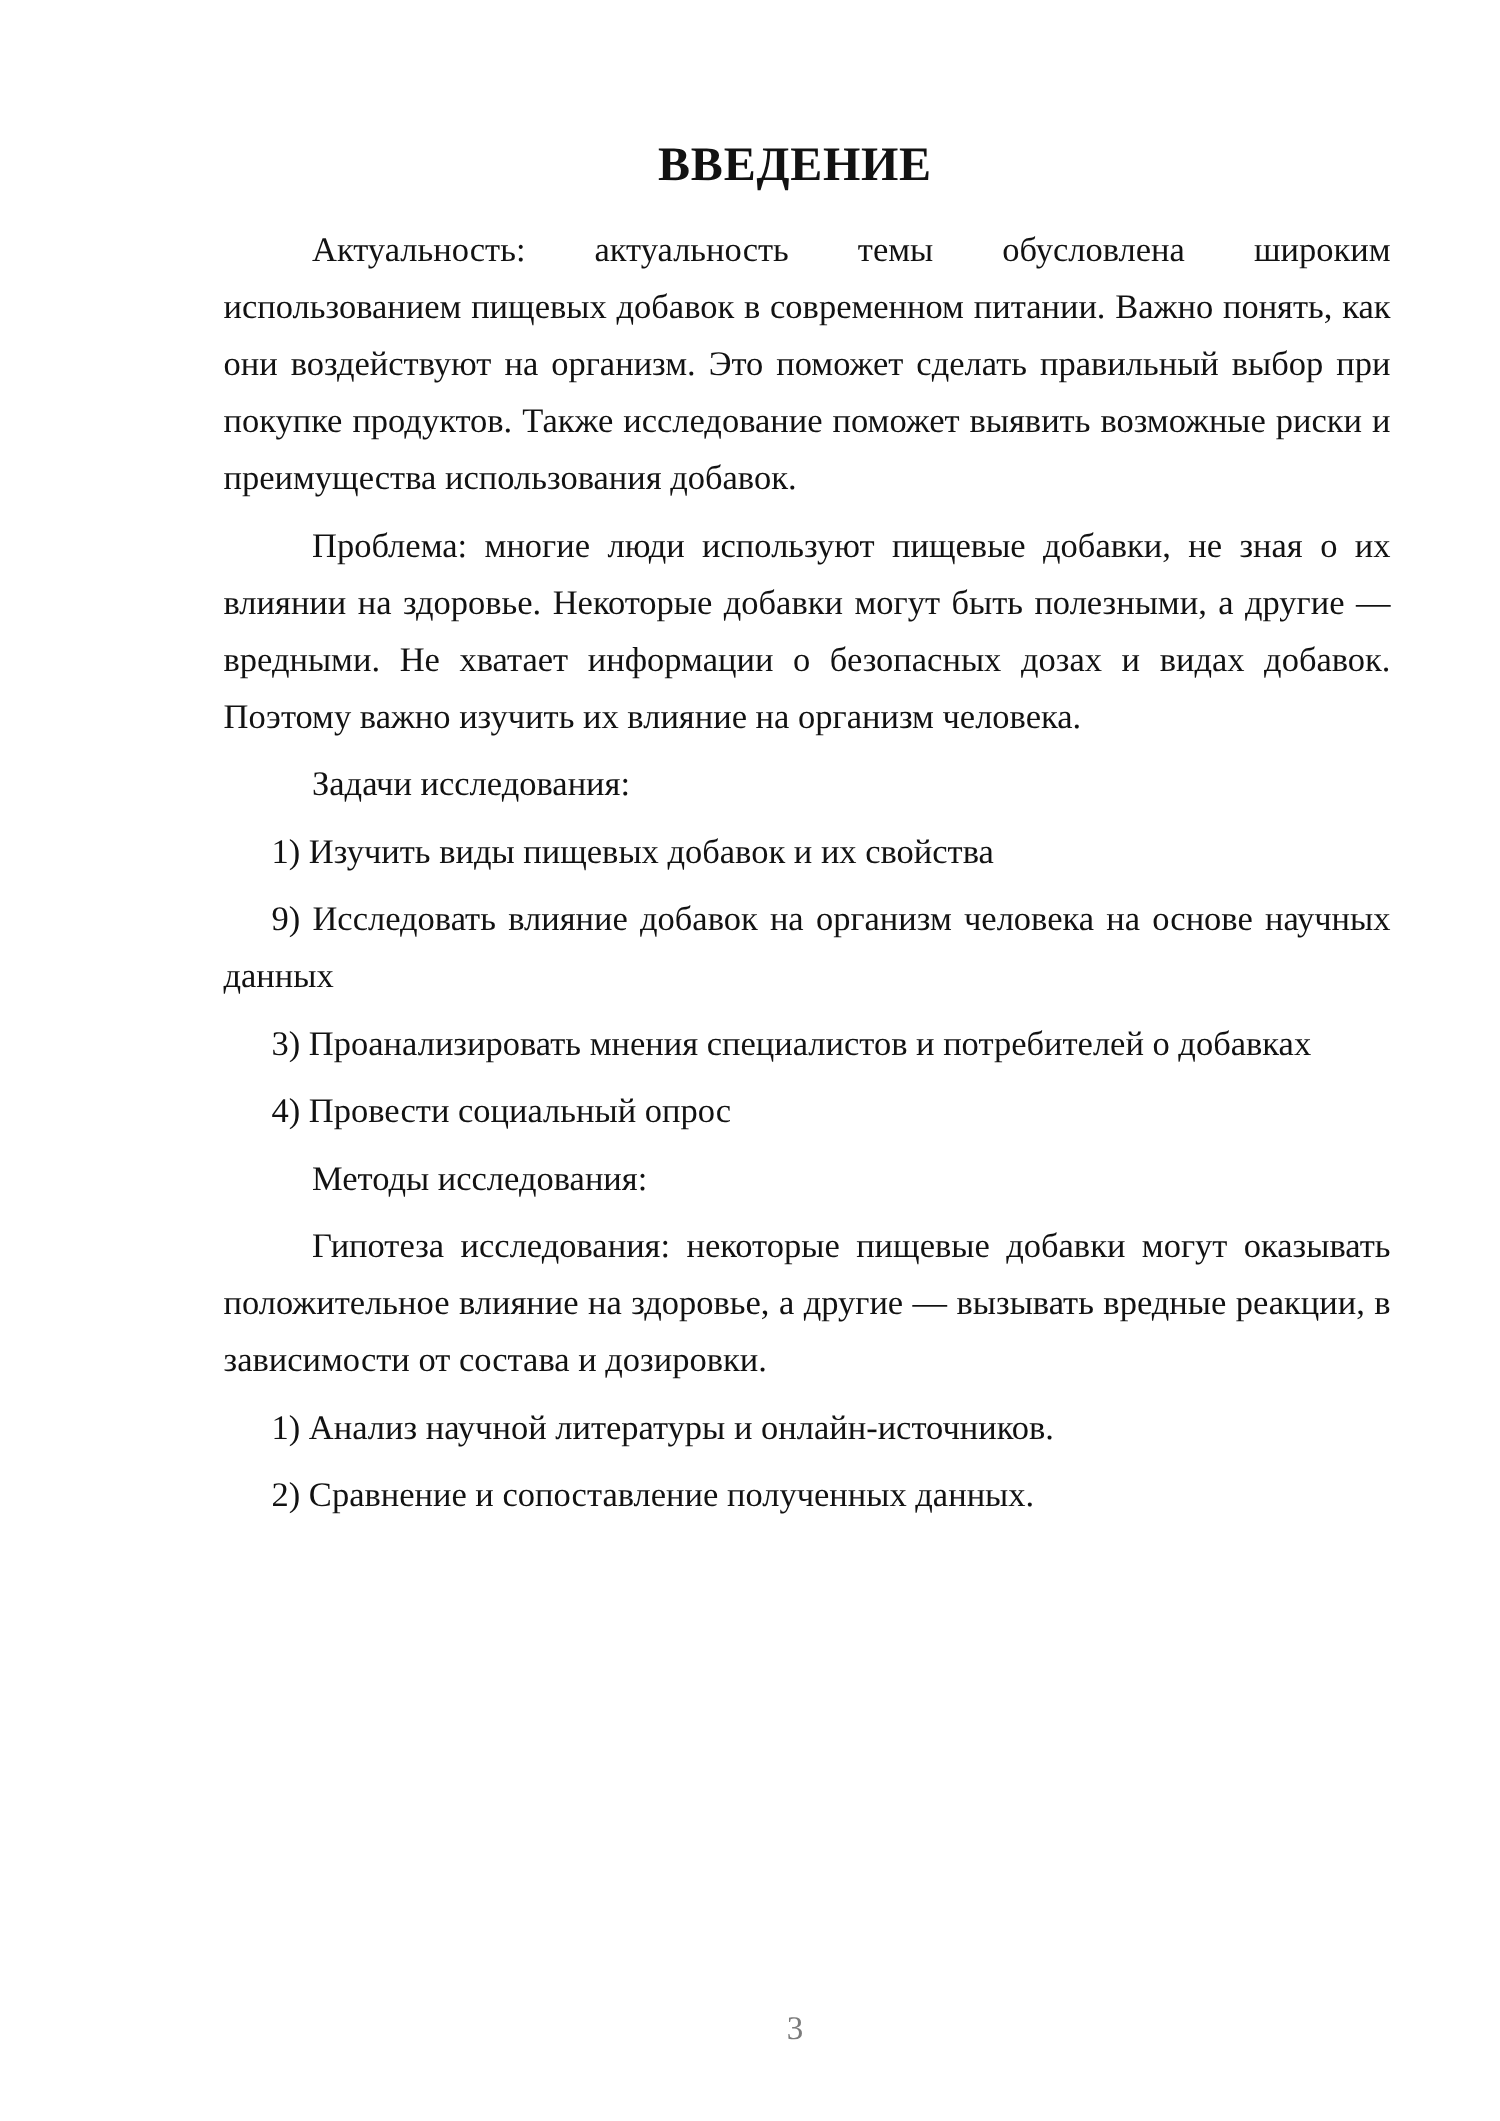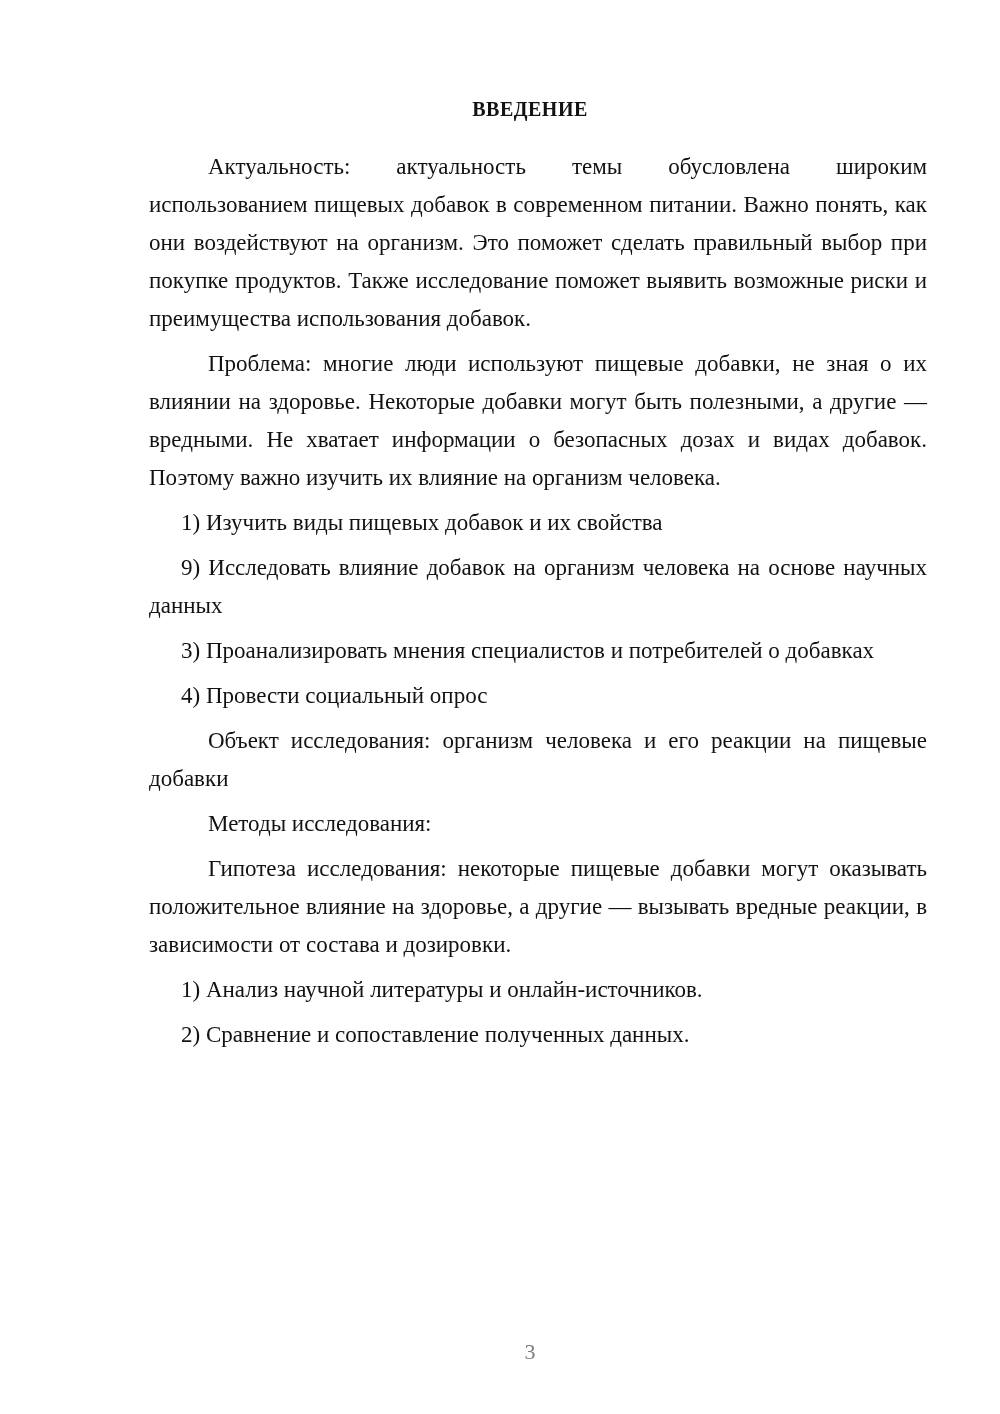--- a/index.html
+++ b/index.html
@@ -15,21 +15,21 @@
     background: #ffffff;
     color: #121212;
     font-family: "Liberation Serif", "DejaVu Serif", serif;
     box-sizing: border-box;
     padding: 94px 73px 0 133px;
     overflow: hidden;
   }
   .doc-title {
     margin: 0 0 24px 0;
     text-align: center;
-    font-size: 20px;
+    font-size: 32px;
     line-height: 30px;
     font-weight: bold;
     letter-spacing: 0.5px;
   }
   .para {
     margin: 0 0 7px 16px;
     font-size: 23px;
     line-height: 38px;
     text-align: justify;
     text-indent: 59px;
@@ -53,31 +53,31 @@
 
 <div class="page">
 
   <h1 class="doc-title">ВВЕДЕНИЕ</h1>
 
   <p class="para">Актуальность: актуальность темы обусловлена широким использованием пищевых добавок в современном питании. Важно понять, как они воздействуют на организм. Это поможет сделать правильный выбор при покупке продуктов. Также исследование поможет выявить возможные риски и преимущества использования добавок.</p>
 
   <p class="para">Проблема: многие люди используют пищевые добавки, не зная о их влиянии на здоровье. Некоторые добавки могут быть полезными, а другие — вредными. Не хватает информации о безопасных дозах и видах добавок. Поэтому важно изучить их влияние на организм человека.</p>
 
 
+  <p class="para">Задачи исследования:</p>
 
   <p class="para list-item">1) Изучить виды пищевых добавок и их свойства</p>
 
   <p class="para list-item">9) Исследовать влияние добавок на организм человека на основе научных данных</p>
 
   <p class="para list-item">3) Проанализировать мнения специалистов и потребителей о добавках</p>
 
   <p class="para list-item">4) Провести социальный опрос</p>
 
 
-  <p class="para">Объект исследования: организм человека и его реакции на пищевые добавки</p>
 
 
   <p class="para">Методы исследования:</p>
 
   <p class="para">Гипотеза исследования: некоторые пищевые добавки могут оказывать положительное влияние на здоровье, а другие — вызывать вредные реакции, в зависимости от состава и дозировки.</p>
 
   <p class="para list-item">1) Анализ научной литературы и онлайн-источников.</p>
 
   <p class="para list-item">2) Сравнение и сопоставление полученных данных.</p>
 

